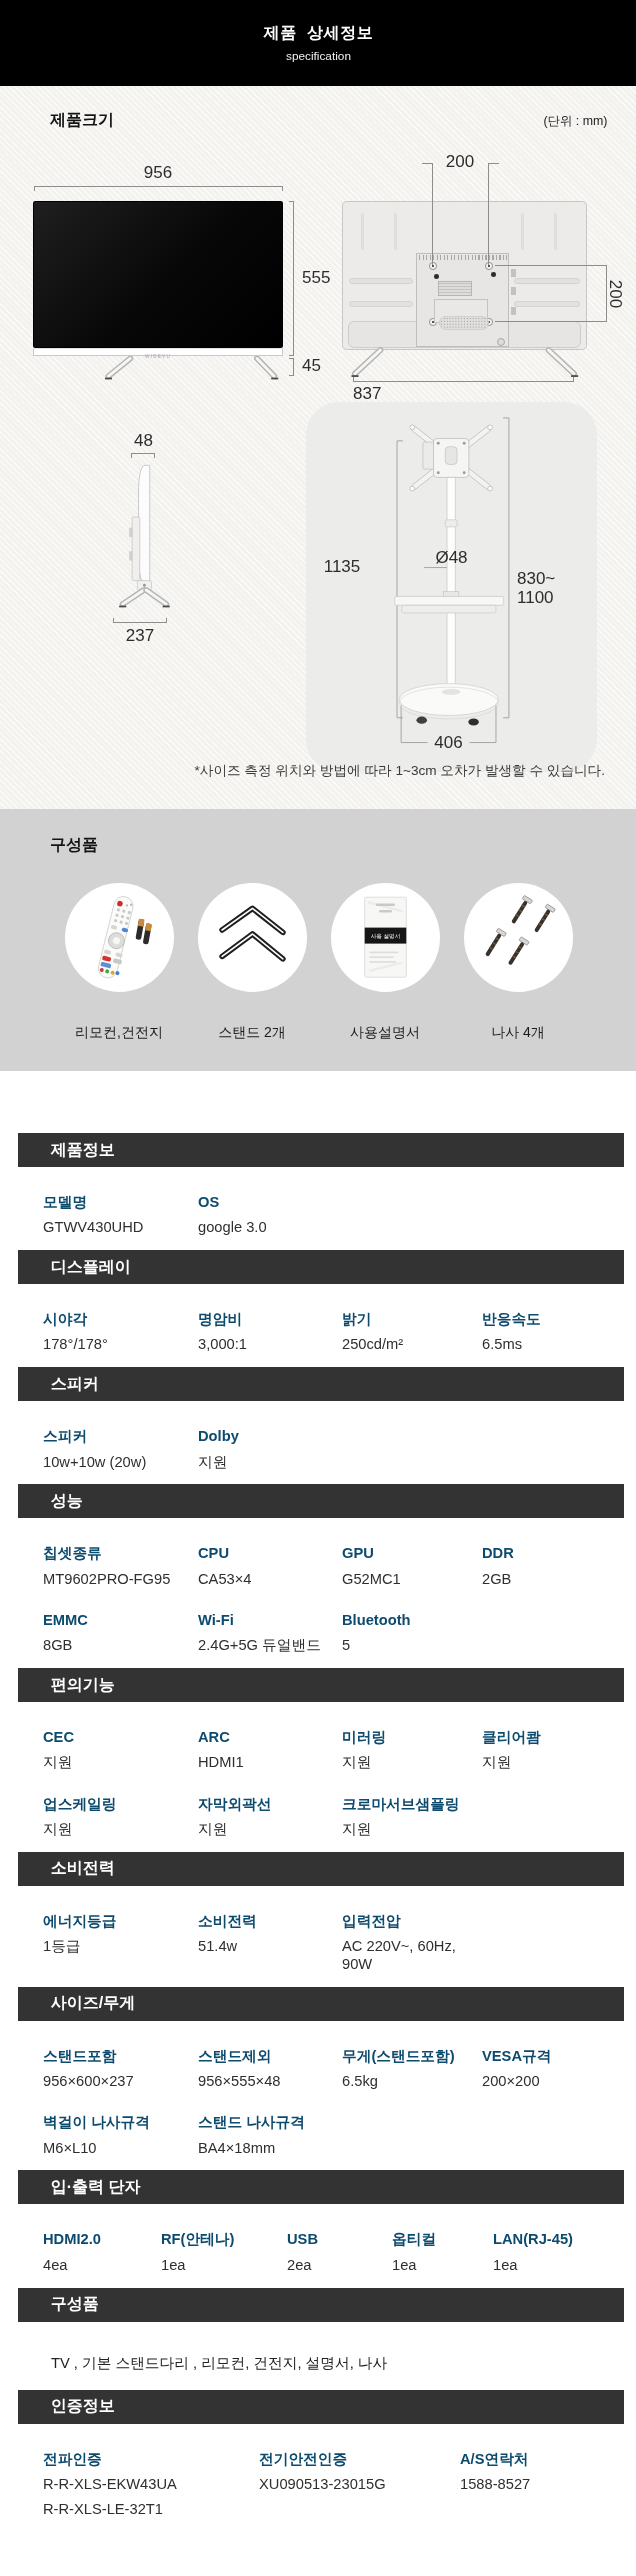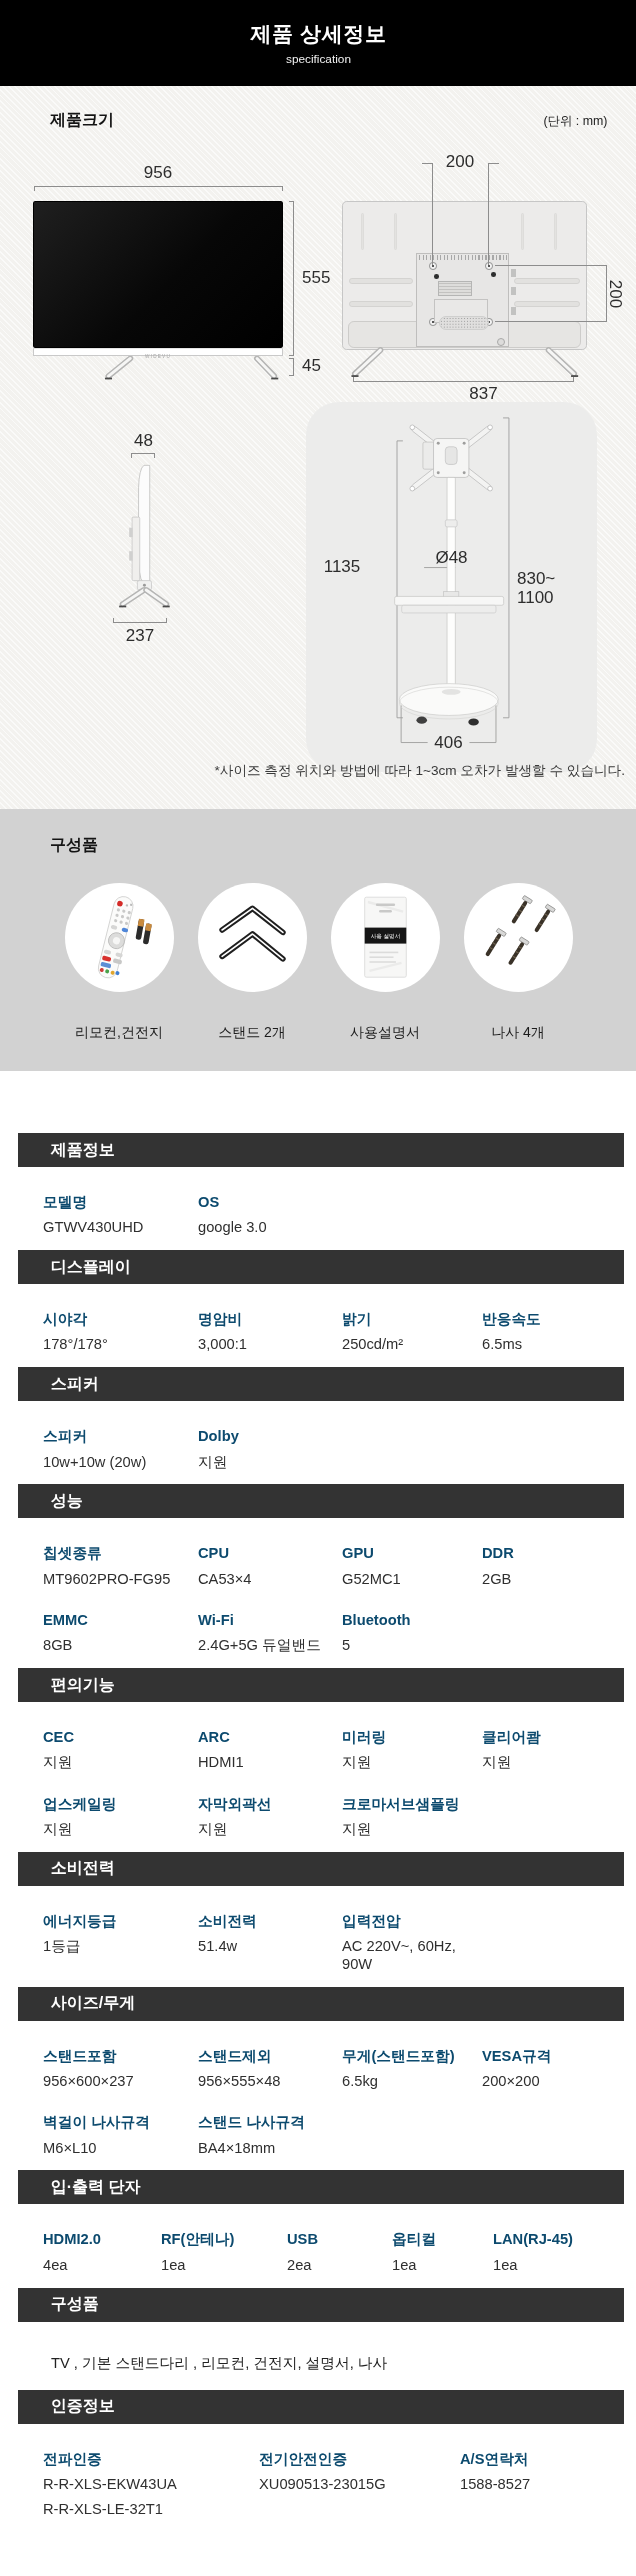--- a/index.html
+++ b/index.html
@@ -11,21 +11,21 @@
     --dim-text:#2d2d2d;
   }
   *{margin:0;padding:0;box-sizing:border-box;}
   body{
     width:637px;min-height:2576px;margin:0 auto;background:#ffffff;
     font-family:"Liberation Sans","DejaVu Sans",sans-serif;color:#111;
   }
   
   .topbar{height:86px;background:var(--header-bg);color:#fff;
     display:flex;flex-direction:column;align-items:center;justify-content:center;}
-  .topbar-title{font-size:21px;font-weight:700;letter-spacing:0.6px;}
+  .topbar-title{font-size:16px;font-weight:700;letter-spacing:0.6px;font-family:Liberation Mono, monospace;}
   .topbar-sub{font-size:11.8px;margin-top:4.1px;color:#f2f2f2;}
 
   
   .size-section{position:relative;height:723px;background-color:var(--stripe-base);
     background-image:repeating-linear-gradient(45deg,rgba(255,255,255,.62) 0 1.2px,rgba(255,255,255,0) 1.2px 4.1px);}
   .size-title{position:absolute;left:50px;top:23.6px;font-size:16px;font-weight:700;color:#141414;}
   .size-unit{position:absolute;right:29.5px;top:27px;font-size:12.4px;color:#222;}
 
   .dim-num{position:absolute;font-size:17px;color:var(--dim-text);}
   .hbr{position:absolute;border-top:0.6px solid var(--dim-line);border-left:0.6px solid var(--dim-line);border-right:0.6px solid var(--dim-line);height:5.3px;}
@@ -60,21 +60,21 @@
   .rport{position:absolute;width:4.7px;height:8.3px;background:#c2c2c1;}
   .rpower{position:absolute;left:497px;top:252px;width:8.3px;height:8.3px;border-radius:50%;background:#dddcdb;border:0.6px solid #a9a9a8;}
 
   .feet-svg{position:absolute;}
   .footline-outer{stroke:#b5b5b4;stroke-width:10;stroke-linecap:round;fill:none;}
   .footline-inner{stroke:#f6f6f5;stroke-width:5;stroke-linecap:round;fill:none;}
   .footpad{stroke:#4a4a4a;stroke-width:3;fill:none;}
 
   .stand-panel{position:absolute;left:306px;top:316px;width:291px;height:370px;background:#ececeb;border-radius:33px;}
   .stand-label{position:absolute;font-size:17px;color:var(--dim-text);}
-  .size-note{position:absolute;right:12px;top:676px;font-size:13.6px;color:#3a3a3a;}
+  .size-note{position:absolute;right:32px;top:676px;font-size:13.6px;color:#3a3a3a;}
 
   
   .components{height:262px;background:var(--comp-bg);padding-top:26px;}
   .comp-title{font-size:16px;font-weight:700;margin-left:50px;color:#141414;}
   .comp-row{display:flex;justify-content:space-between;padding:0 60px;margin-top:27px;}
   .comp-item{width:118px;text-align:center;}
   .comp-ellipse{width:109px;height:109px;border-radius:50%;background:#fff;margin:0 auto;
     display:flex;align-items:center;justify-content:center;}
   .comp-label{margin-top:32px;font-size:14px;color:#1c1c1c;text-align:center;}
 
@@ -161,21 +161,21 @@
   <div class="dim-num" style="left:432px;top:66px;width:56px;text-align:center">200</div>
   <div class="hline" style="left:422px;top:77px;width:10.6px"></div>
   <div class="hline" style="left:488px;top:77px;width:10.6px"></div>
   <div class="vline" style="left:432px;top:77px;height:102px"></div>
   <div class="vline" style="left:488px;top:77px;height:102px"></div>
   <div class="hline" style="left:495px;top:179px;width:111px"></div>
   <div class="hline" style="left:495px;top:235px;width:111px"></div>
   <div class="vline" style="left:606px;top:179px;height:57px"></div>
   <div class="dim-num" style="left:597px;top:198px;width:35px;text-align:center;transform:rotate(90deg)">200</div>
   <div class="hbr-up" style="left:353px;top:291px;width:221px"></div>
-  <div class="dim-num" style="left:373px;top:298px;width:221px;text-align:center">837</div>
+  <div class="dim-num" style="left:353px;top:298px;width:221px;text-align:left">837</div>
 
   <div class="dim-num" style="left:121px;top:345px;width:45px;text-align:center">48</div>
   <div class="hbr" style="left:131px;top:367px;width:23.6px"></div>
   <svg class="feet-svg" style="left:106px;top:377px" width="71" height="147" viewBox="0 0 120 250">
     <path d="M64,4 Q56,10 55,42 L55,150 Q55,196 62,202 L74,202 L74,4 Z" fill="#fcfcfc" stroke="#b6b6b5" stroke-width="1.2"></path>
     <rect x="44" y="92" width="13" height="108" rx="2" fill="#f0efed" stroke="#b9b9b8" stroke-width="1"></rect>
     <rect x="39" y="110" width="6" height="16" fill="#d0d0cf"></rect>
     <rect x="39" y="150" width="6" height="16" fill="#d0d0cf"></rect>
     <rect x="53" y="200" width="24" height="16" rx="3" fill="#f1f1f0" stroke="#bbbbba" stroke-width="1"></rect>
     <circle cx="65" cy="208" r="2.5" fill="#9a9a99"></circle>

